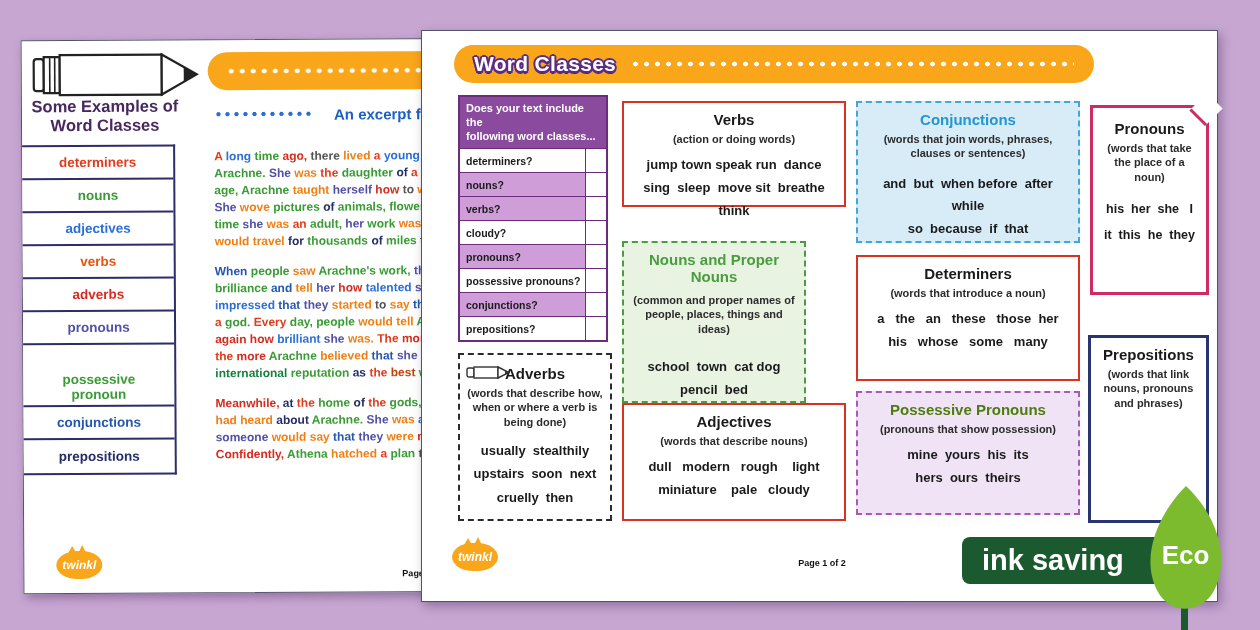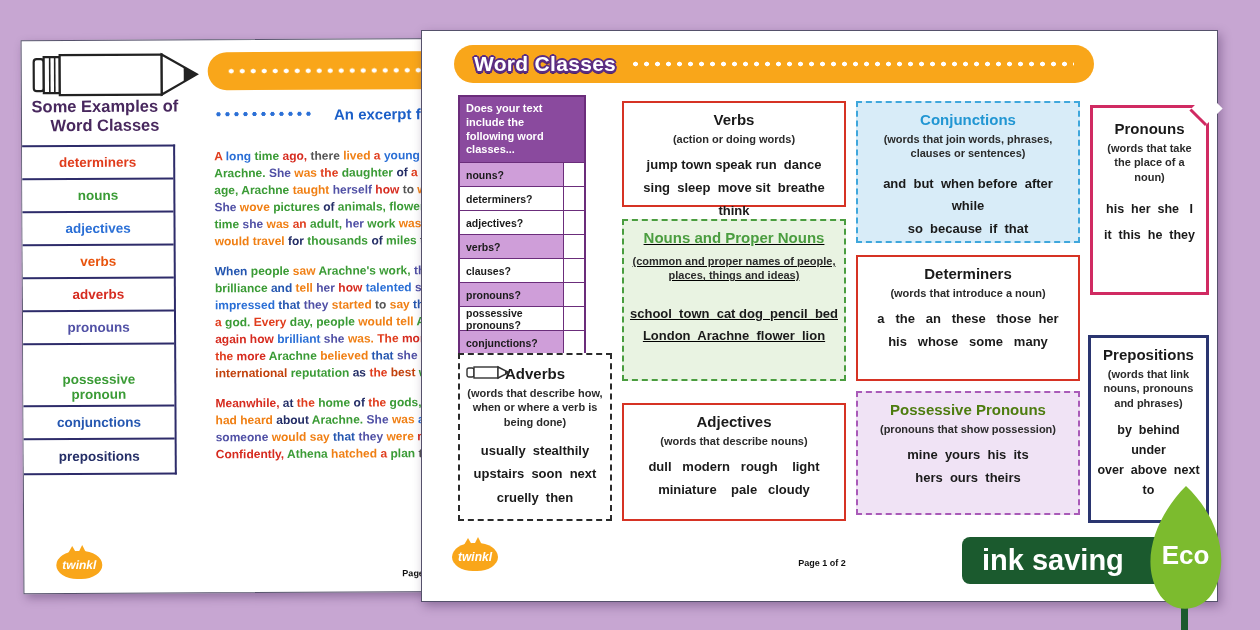--- a/index.html
+++ b/index.html
@@ -37,40 +37,40 @@
   .excerpt-row{position:absolute;left:192px;top:64px;display:flex;align-items:center;height:20px;}
   .dotline{width:100px;height:4px;
            background-image:radial-gradient(circle,#2a6fd6 1.9px,rgba(0,0,0,0) 2.4px);
            background-size:9px 4px;background-repeat:repeat-x;}
   .excerpt-title{font-size:15px;font-weight:bold;color:#1b5fc8;margin-left:20px;white-space:nowrap;}
   .story{position:absolute;left:192px;top:108px;}
   .para{margin-bottom:13px;}
   .sline{white-space:nowrap;height:17px;line-height:17px;font-size:12px;font-weight:bold;color:#444;}
 
   
-  .checklist{position:absolute;left:36px;top:64px;width:128px;border:2.5px solid #6b2d7b;
+  .checklist{position:absolute;left:36px;top:64px;width:150px;border:2.5px solid #6b2d7b;
              background:#fff;box-sizing:border-box;}
   .cl-header{background:#8a4a9e;color:#fff;font-size:11px;font-weight:bold;
              padding:5px 6px;line-height:1.25;}
   .cl-row{display:flex;height:23px;align-items:stretch;border-top:1.5px solid #6b2d7b;background:#fff;}
   .cl-row.alt{background:#cf9ed9;}
   .cl-label{flex:1;font-size:10.5px;font-weight:bold;color:#1a1a1a;display:flex;
             align-items:center;padding-left:6px;}
   .cl-box{width:20px;background:#fff;border-left:1.5px solid #6b2d7b;}
 
   
   .wbox{position:absolute;background:#fff;text-align:center;padding:8px 6px;box-sizing:border-box;}
   .bt{font-size:15px;font-weight:bold;color:#1a1a1a;}
   .bs{font-size:11px;font-weight:bold;color:#2b2b2b;line-height:1.3;margin-top:4px;}
   .bl{font-size:13px;font-weight:bold;color:#1a1a1a;line-height:1.75;margin-top:8px;white-space:pre-wrap;}
   .box-adverbs{left:36px;top:322px;width:154px;height:168px;border:2.5px dashed #2b2b2b;}
   .box-adverbs .bt{margin-top:2px;}
   .box-adverbs .bl{line-height:1.8;margin-top:10px;}
   .box-verbs{left:200px;top:70px;width:224px;height:106px;border:2.5px solid #d63324;}
-  .box-nouns{left:200px;top:188px;width:224px;height:162px;border:2.5px dashed #4a9d3f;background:#e9f3e2;text-decoration:underline;}
+  .box-nouns{left:200px;top:210px;width:184px;height:162px;border:2.5px dashed #4a9d3f;background:#e9f3e2;}
   .box-nouns .bs{margin-top:8px;}
   .box-nouns .bl{margin-top:20px;}
   .box-adjectives{left:200px;top:372px;width:224px;height:118px;border:2.5px solid #d63324;}
   .box-conjunctions{left:434px;top:70px;width:224px;height:142px;border:2.5px dashed #3fa7dc;background:#d8ecf8;}
   .box-conjunctions .bl{margin-top:12px;}
   .box-determiners{left:434px;top:224px;width:224px;height:126px;border:2.5px solid #d63324;}
   .box-possessive{left:434px;top:360px;width:224px;height:124px;border:2.5px dashed #a95ab8;background:#f0e3f5;}
   .box-pronouns{left:668px;top:74px;width:119px;height:190px;border:3px solid #d02a62;}
   .box-pronouns .bt{margin-top:4px;}
   .box-pronouns .bl{font-size:12.5px;line-height:2.1;margin-top:12px;text-align:center;}
@@ -149,21 +149,21 @@
           <div class="sline"><span style="color: rgb(58, 155, 53);">time</span> <span style="color: rgb(80, 80, 165);">she</span> <span style="color: rgb(240, 127, 19);">was</span> <span style="color: rgb(224, 60, 28);">an</span> <span style="color: rgb(58, 155, 53);">adult,</span> <span style="color: rgb(80, 80, 165);">her</span> <span style="color: rgb(58, 155, 53);">work</span> <span style="color: rgb(240, 127, 19);">was</span> <span style="color: rgb(214, 43, 31);">so</span></div>
           <div class="sline"><span style="color: rgb(240, 127, 19);">would</span> <span style="color: rgb(240, 127, 19);">travel</span> <span style="color: rgb(35, 45, 102);">for</span> <span style="color: rgb(58, 155, 53);">thousands</span> <span style="color: rgb(35, 45, 102);">of</span> <span style="color: rgb(58, 155, 53);">miles</span> <span style="color: rgb(85, 85, 85);">to</span> <span style="color: rgb(240, 127, 19);">see</span> <span style="color: rgb(80, 80, 165);">it.</span></div>
         </div>
         <div class="para">
           <div class="sline"><span style="color: rgb(36, 86, 176);">When</span> <span style="color: rgb(58, 155, 53);">people</span> <span style="color: rgb(240, 127, 19);">saw</span> <span style="color: rgb(58, 155, 53);">Arachne's</span> <span style="color: rgb(58, 155, 53);">work,</span> <span style="color: rgb(80, 80, 165);">they</span> <span style="color: rgb(240, 127, 19);">would</span></div>
           <div class="sline"><span style="color: rgb(58, 155, 53);">brilliance</span> <span style="color: rgb(36, 86, 176);">and</span> <span style="color: rgb(240, 127, 19);">tell</span> <span style="color: rgb(80, 80, 165);">her</span> <span style="color: rgb(214, 43, 31);">how</span> <span style="color: rgb(42, 111, 214);">talented</span> <span style="color: rgb(80, 80, 165);">she</span> <span style="color: rgb(240, 127, 19);">was.</span></div>
           <div class="sline"><span style="color: rgb(42, 111, 214);">impressed</span> <span style="color: rgb(36, 86, 176);">that</span> <span style="color: rgb(80, 80, 165);">they</span> <span style="color: rgb(240, 127, 19);">started</span> <span style="color: rgb(85, 85, 85);">to</span> <span style="color: rgb(240, 127, 19);">say</span> <span style="color: rgb(36, 86, 176);">that</span></div>
           <div class="sline"><span style="color: rgb(224, 60, 28);">a</span> <span style="color: rgb(58, 155, 53);">god.</span> <span style="color: rgb(224, 60, 28);">Every</span> <span style="color: rgb(58, 155, 53);">day,</span> <span style="color: rgb(58, 155, 53);">people</span> <span style="color: rgb(240, 127, 19);">would</span> <span style="color: rgb(240, 127, 19);">tell</span> <span style="color: rgb(58, 155, 53);">Arachne</span></div>
           <div class="sline"><span style="color: rgb(214, 43, 31);">again</span> <span style="color: rgb(214, 43, 31);">how</span> <span style="color: rgb(42, 111, 214);">brilliant</span> <span style="color: rgb(80, 80, 165);">she</span> <span style="color: rgb(240, 127, 19);">was.</span> <span style="color: rgb(224, 60, 28);">The</span> <span style="color: rgb(214, 43, 31);">more</span></div>
           <div class="sline"><span style="color: rgb(224, 60, 28);">the</span> <span style="color: rgb(214, 43, 31);">more</span> <span style="color: rgb(58, 155, 53);">Arachne</span> <span style="color: rgb(240, 127, 19);">believed</span> <span style="color: rgb(36, 86, 176);">that</span> <span style="color: rgb(80, 80, 165);">she</span> <span style="color: rgb(240, 127, 19);">was</span></div>
-          <div class="sline"><span style="color: #c2410c;">international</span> <span style="color: rgb(58, 155, 53);">reputation</span> <span style="color: rgb(35, 45, 102);">as</span> <span style="color: rgb(224, 60, 28);">the</span> <span style="color: #c2410c;">best</span> <span style="color: rgb(58, 155, 53);">weaver</span></div>
+          <div class="sline"><span style="color: #15803d;">international</span> <span style="color: rgb(58, 155, 53);">reputation</span> <span style="color: rgb(35, 45, 102);">as</span> <span style="color: rgb(224, 60, 28);">the</span> <span style="color: #c2410c;">best</span> <span style="color: rgb(58, 155, 53);">weaver</span></div>
         </div>
         <div class="para">
           <div class="sline"><span style="color: rgb(214, 43, 31);">Meanwhile,</span> <span style="color: rgb(35, 45, 102);">at</span> <span style="color: rgb(224, 60, 28);">the</span> <span style="color: rgb(58, 155, 53);">home</span> <span style="color: rgb(35, 45, 102);">of</span> <span style="color: rgb(224, 60, 28);">the</span> <span style="color: rgb(58, 155, 53);">gods,</span> <span style="color: rgb(224, 60, 28);">the</span></div>
           <div class="sline"><span style="color: rgb(240, 127, 19);">had</span> <span style="color: rgb(240, 127, 19);">heard</span> <span style="color: rgb(35, 45, 102);">about</span> <span style="color: rgb(58, 155, 53);">Arachne.</span> <span style="color: rgb(80, 80, 165);">She</span> <span style="color: rgb(240, 127, 19);">was</span> <span style="color: rgb(42, 111, 214);">angry</span></div>
           <div class="sline"><span style="color: rgb(80, 80, 165);">someone</span> <span style="color: rgb(240, 127, 19);">would</span> <span style="color: rgb(240, 127, 19);">say</span> <span style="color: rgb(36, 86, 176);">that</span> <span style="color: rgb(80, 80, 165);">they</span> <span style="color: rgb(240, 127, 19);">were</span> <span style="color: rgb(214, 43, 31);">more</span></div>
           <div class="sline"><span style="color: rgb(214, 43, 31);">Confidently,</span> <span style="color: rgb(58, 155, 53);">Athena</span> <span style="color: rgb(240, 127, 19);">hatched</span> <span style="color: rgb(224, 60, 28);">a</span> <span style="color: rgb(58, 155, 53);">plan</span> <span style="color: rgb(85, 85, 85);">to</span> <span style="color: rgb(240, 127, 19);">teach</span></div>
         </div>
       </div>
 
     <div class="twinkl lp-logo">
@@ -177,38 +177,34 @@
       <span class="banner-title">Word Classes</span>
       <div class="dots"></div>
     </div>
 
     <div class="checklist">
       <div class="cl-header">
         <div>Does your  text include the</div>
         <div>following word classes...</div>
       </div>
       <div class="cl-rows">
+          <div class="cl-row">
+            <div class="cl-label">determiners?</div>
+            <div class="cl-box"></div>
+          </div>
           <div class="cl-row alt">
             <div class="cl-label">nouns?</div>
             <div class="cl-box"></div>
           </div>
-          <div class="cl-row">
-            <div class="cl-label">determiners?</div>
-            <div class="cl-box"></div>
-          </div>
-          <div class="cl-row">
-            <div class="cl-label">adjectives?</div>
-            <div class="cl-box"></div>
-          </div>
           <div class="cl-row alt">
             <div class="cl-label">verbs?</div>
             <div class="cl-box"></div>
           </div>
           <div class="cl-row">
-            <div class="cl-label">clauses?</div>
+            <div class="cl-label">cloudy?</div>
             <div class="cl-box"></div>
           </div>
           <div class="cl-row alt">
             <div class="cl-label">pronouns?</div>
             <div class="cl-box"></div>
           </div>
           <div class="cl-row">
             <div class="cl-label">possessive pronouns?</div>
             <div class="cl-box"></div>
           </div>
@@ -266,21 +262,20 @@
       <div class="bl"><div>mine  yours  his  its</div><div>hers  ours  theirs</div></div>
     </div>
     <div class="wbox box-pronouns">
       <div class="bt" style="color: rgb(26, 26, 26);">Pronouns</div>
       <div class="bs">(words that take the place of a noun)</div>
       <div class="bl"><div>his  her  she   I</div><div>it  this  he  they</div></div>
     </div>
     <div class="wbox box-prepositions">
       <div class="bt" style="color: rgb(26, 26, 26);">Prepositions</div>
       <div class="bs">(words that link nouns, pronouns and phrases)</div>
-      <div class="bl"><div>by  behind  under</div><div>over  above  next</div><div>to</div></div>
     </div>
 
     <div class="twinkl rp-logo">
       <span>twinkl</span>
     </div>
     <div class="page-num rp-num">Page 1 of 2</div>
   </div>
 
   <div class="eco-bar">
     <span>ink saving</span>

